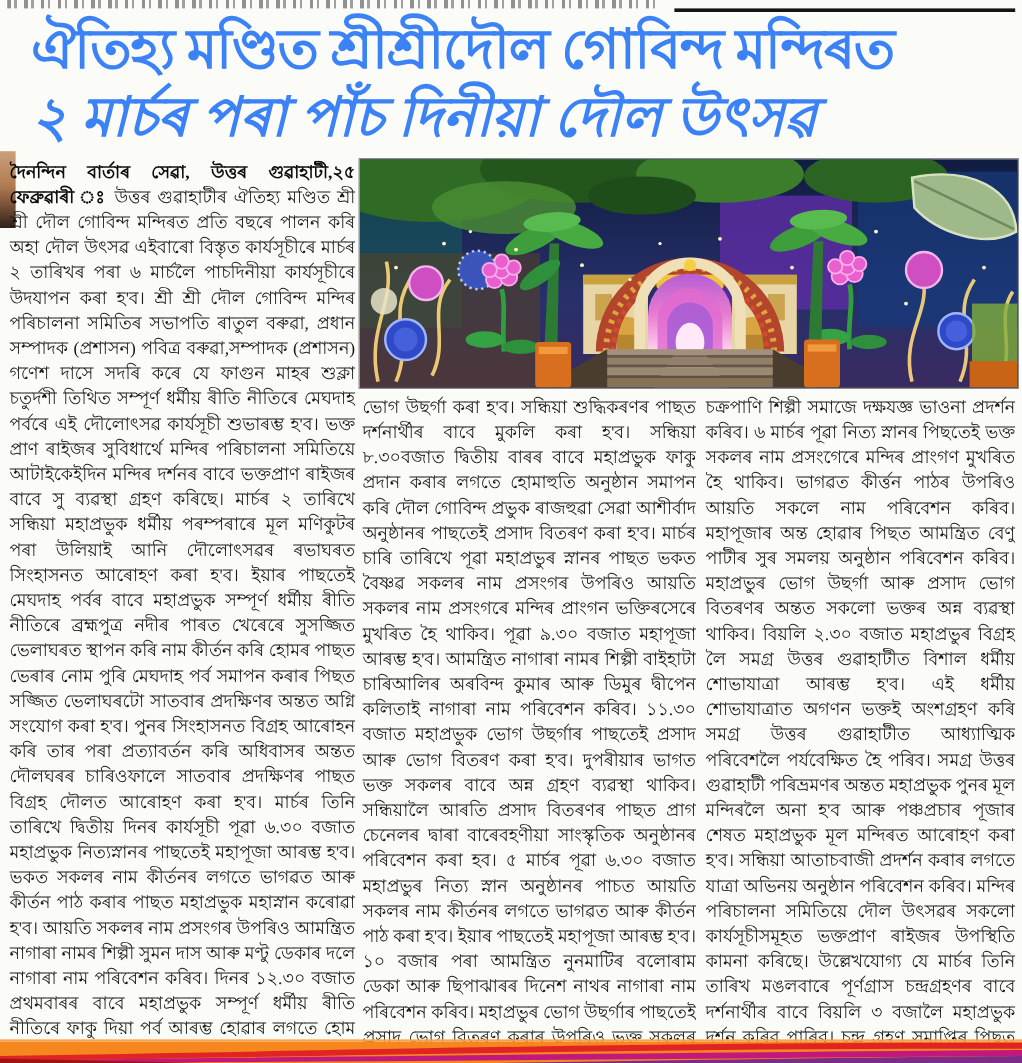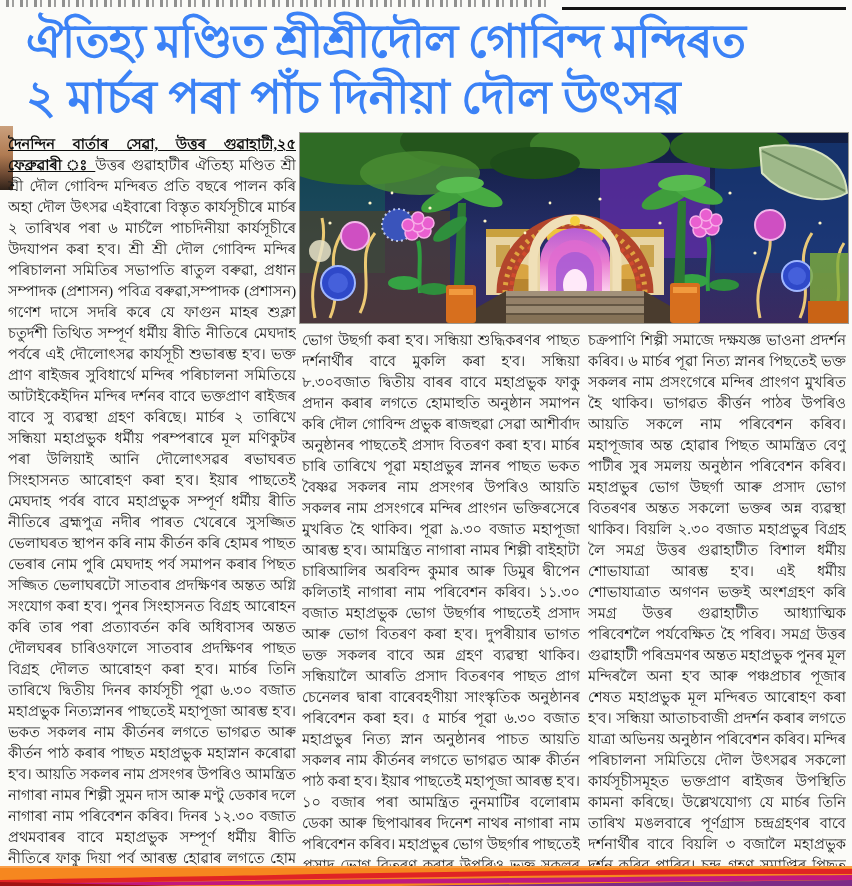--- a/index.html
+++ b/index.html
@@ -21,39 +21,39 @@
     position:absolute;left:0;top:126px;width:13px;height:64px;
     background:linear-gradient(#caa07d 0%,#b07b52 45%,#6e4a33 75%,#2f2219 100%);
   }
   
   .headline{
     position:absolute;left:26px;top:14px;width:816px;
     color:#3b82f6;font-weight:800;
     font-size:46px;line-height:56px;letter-spacing:-1px;
     font-family:"Liberation Serif","DejaVu Serif",serif;
   }
-  .headline .hl2{letter-spacing:0px;}
+  .headline .hl2{letter-spacing:0px;font-style:italic;}
   
   .photo-wrap{
     position:absolute;left:299px;top:132px;width:550px;height:192px;
     border:1px solid #9a9a93;background:#1a2450;box-sizing:border-box;
   }
   .photo-wrap svg{display:block;width:100%;height:100%;}
   
   .col{
     position:absolute;
     color:#191919;
     font-size:14.6px;line-height:21px;
     text-align:justify;overflow:hidden;
     word-break:break-word;
   }
   #col1{left:8px;top:134px;width:288px;height:744px;}
   #col2{left:302px;top:330px;width:278px;height:548px;}
   #col3{left:588px;top:330px;width:258px;height:548px;}
-  .dateline{font-weight:bold;color:#0d0d0d;text-decoration:underline;}
+  .dateline{font-weight:bold;color:#0d0d0d;}
   
   .ad-strip{position:absolute;left:0;top:866px;width:852px;height:20px;}
   .ad-strip svg{display:block;width:100%;height:100%;}
 </style>
 </head>
 <body>
 
 <div class="cut-strip"></div>
 <div class="top-rule"></div>
 <div class="edge-photo-fragment"></div>

